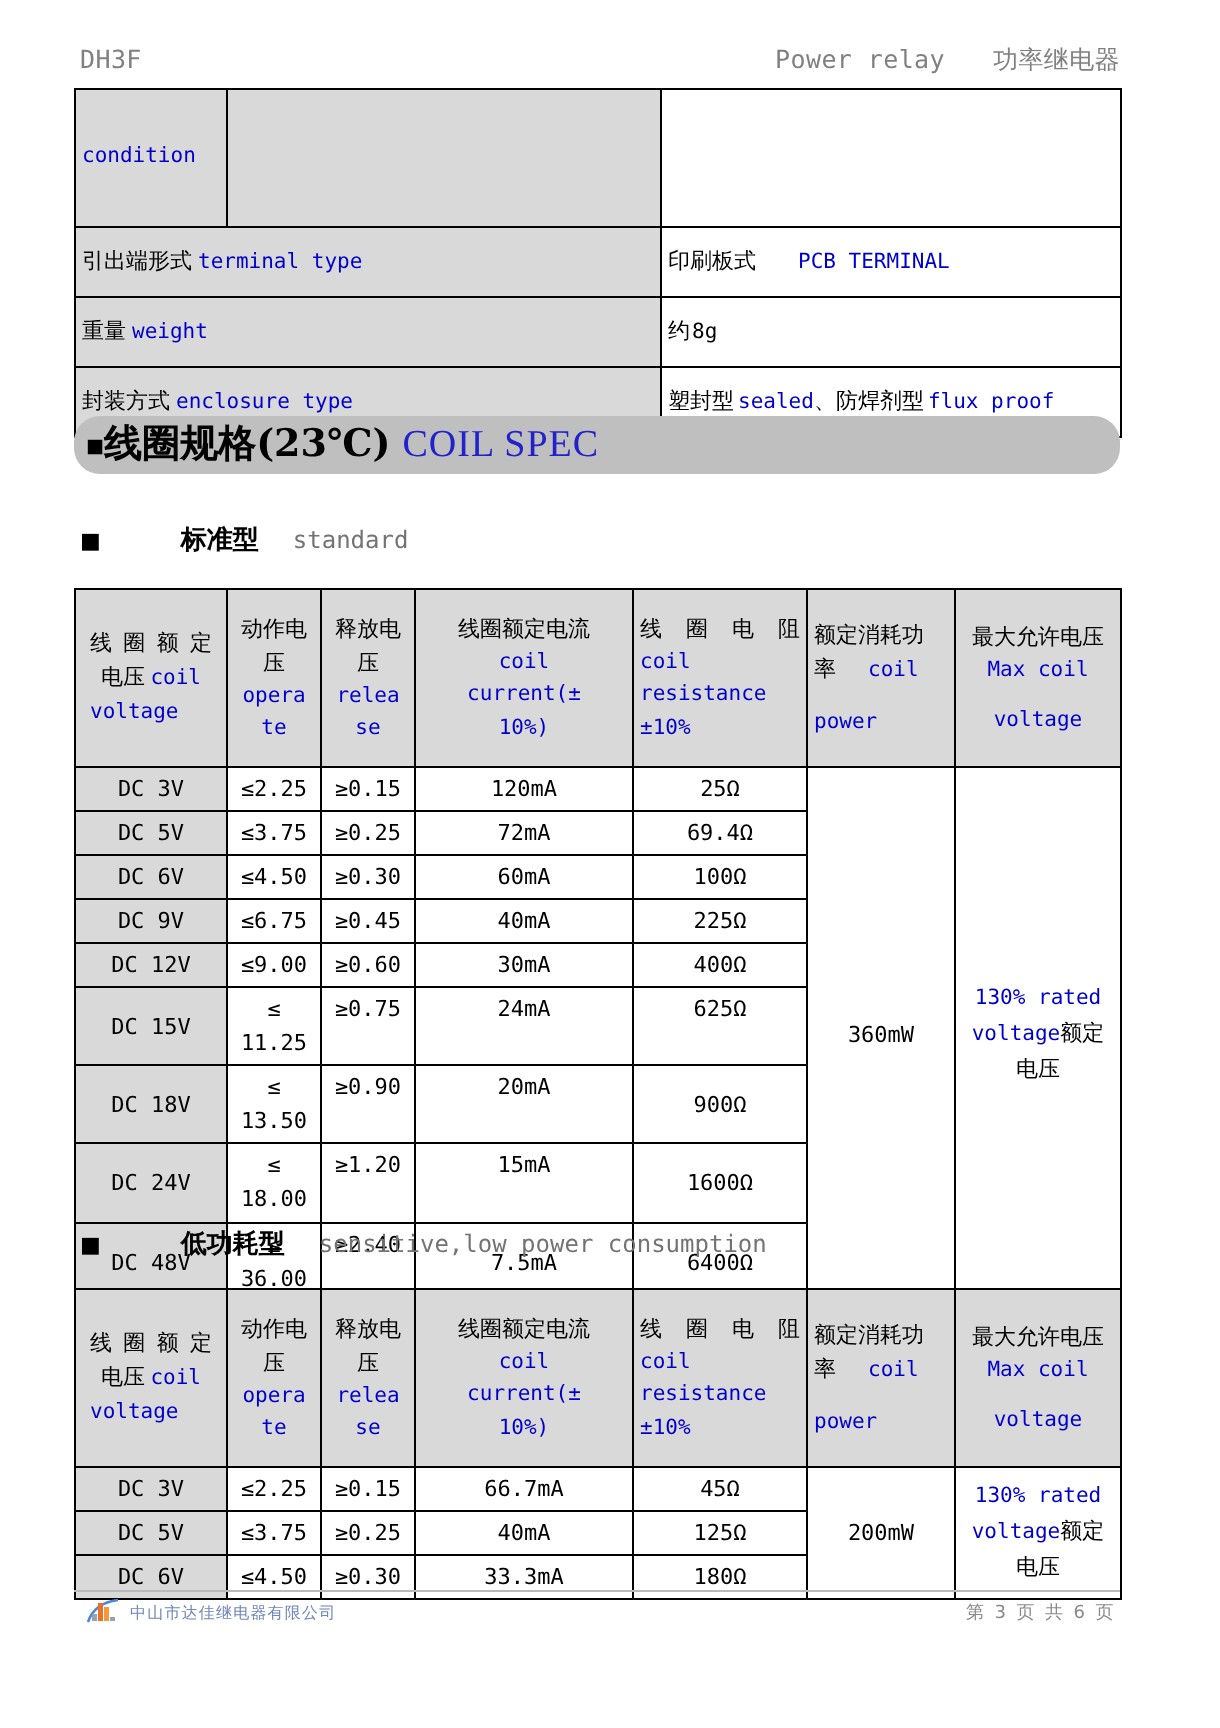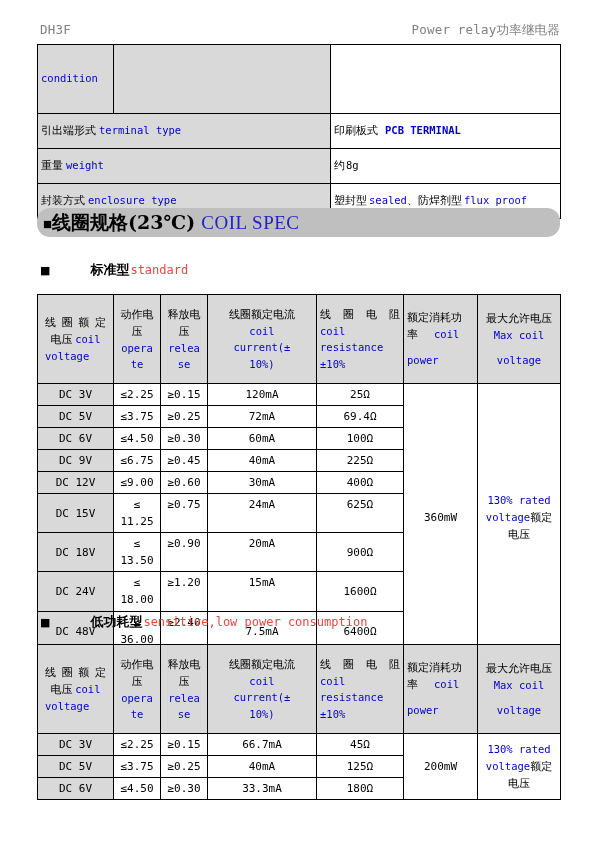--- a/index.html
+++ b/index.html
@@ -29,21 +29,21 @@
     width: 523px;
     height: 22px;
     border-bottom: 1px solid #b9b9b9;
     color: #808080;
     font-family: "DejaVu Sans Mono", monospace;
     font-size: 12.5px;
     letter-spacing: 0.2px;
   }
   .pg-header .hl { position: absolute; left: 3px; top: 0; }
   .pg-header .hr { position: absolute; right: 0px; top: 0; white-space: nowrap;}
-  .cjk { font-family: Liberation Mono, monospace; }
+  .cjk { font-family: Liberation Mono, monospace; margin-left: 24px; }
 
   
   table.spec {
     border-collapse: collapse;
     table-layout: fixed;
     position: absolute;
   }
   table.spec td {
     border: 1px solid #000;
     padding: 2px 3px;
@@ -101,24 +101,24 @@
   }
 
   .sub-head {
     position: absolute;
     white-space: nowrap;
     font-size: 13px;
   }
   .sub-head .sq { font-size: 11px; font-family:"DejaVu Sans", sans-serif; }
   .sub-head .zht { font-family: "DejaVu Sans", sans-serif; font-size: 13px; font-weight: bold; margin-left: 40px; }
   .sub-head .ent {
-    color: #ef4444;
+    color: #737373;
     font-family: "DejaVu Sans Mono", monospace;
     font-size: 12px;
-    margin-left: 1px;
+    margin-left: 17px;
   }
 
   
   .pg-footer {
     position: absolute;
     left: 37px; top: 795px;
     width: 523px; height: 24px;
     border-top: 1px solid #b9b9b9;
   }
   .foot-logo {
@@ -168,21 +168,21 @@
           <span class="en tight" style="display:block;line-height:2.6;">condition</span>
         </td>
         <td class="shade"></td>
         <td class="plain"></td>
       </tr>
       <tr>
         <td class="shade left" colspan="2" style="height:30px;">
           <span class="zh">引出端形式</span><span class="en" style="margin-left:3px;">terminal type</span>
         </td>
         <td class="plain left">
-          <span class="zh">印刷板式</span><span class="en" style="margin-left:7px;font-weight:bold;">PCB TERMINAL</span>
+          <span class="zh">印刷板式</span><span class="en" style="margin-left:21px;">PCB TERMINAL</span>
         </td>
       </tr>
       <tr>
         <td class="shade left" colspan="2" style="height:30px;">
           <span class="zh">重量</span><span class="en" style="margin-left:3px;">weight</span>
         </td>
         <td class="plain left">
           <span class="zh">约</span><span class="num" style="margin-left:1px;">8g</span>
         </td>
       </tr>
@@ -406,14 +406,25 @@
       <tr>
         <td class="shade center num" style="height:15px;">DC  6V</td>
         <td class="plain center num">≤4.50</td>
         <td class="plain center num">≥0.30</td>
         <td class="plain center num">33.3mA</td>
         <td class="plain center num">180Ω</td>
       </tr>
     </tbody>
   </table>
 
+  <div class="pg-footer">
+    <svg class="foot-logo" viewBox="0 0 34 30">
+      <path d="M2 24 C6 12, 16 4, 32 2" stroke="#4e86d8" stroke-width="2.6" fill="none"></path>
+      <rect x="12" y="5" width="5" height="18" fill="#e8702a"></rect>
+      <rect x="18" y="9" width="5" height="14" fill="#f0993d"></rect>
+      <rect x="6" y="16" width="5" height="7" fill="#9aa3ad"></rect>
+      <rect x="24" y="19" width="5" height="4" fill="#9aa3ad"></rect>
+    </svg>
+    <div class="foot-co">中山市达佳继电器有限公司</div>
+    <div class="foot-pg">第 3 页 共 6 页</div>
+  </div>
 
 </div>
 
 </body></html>

